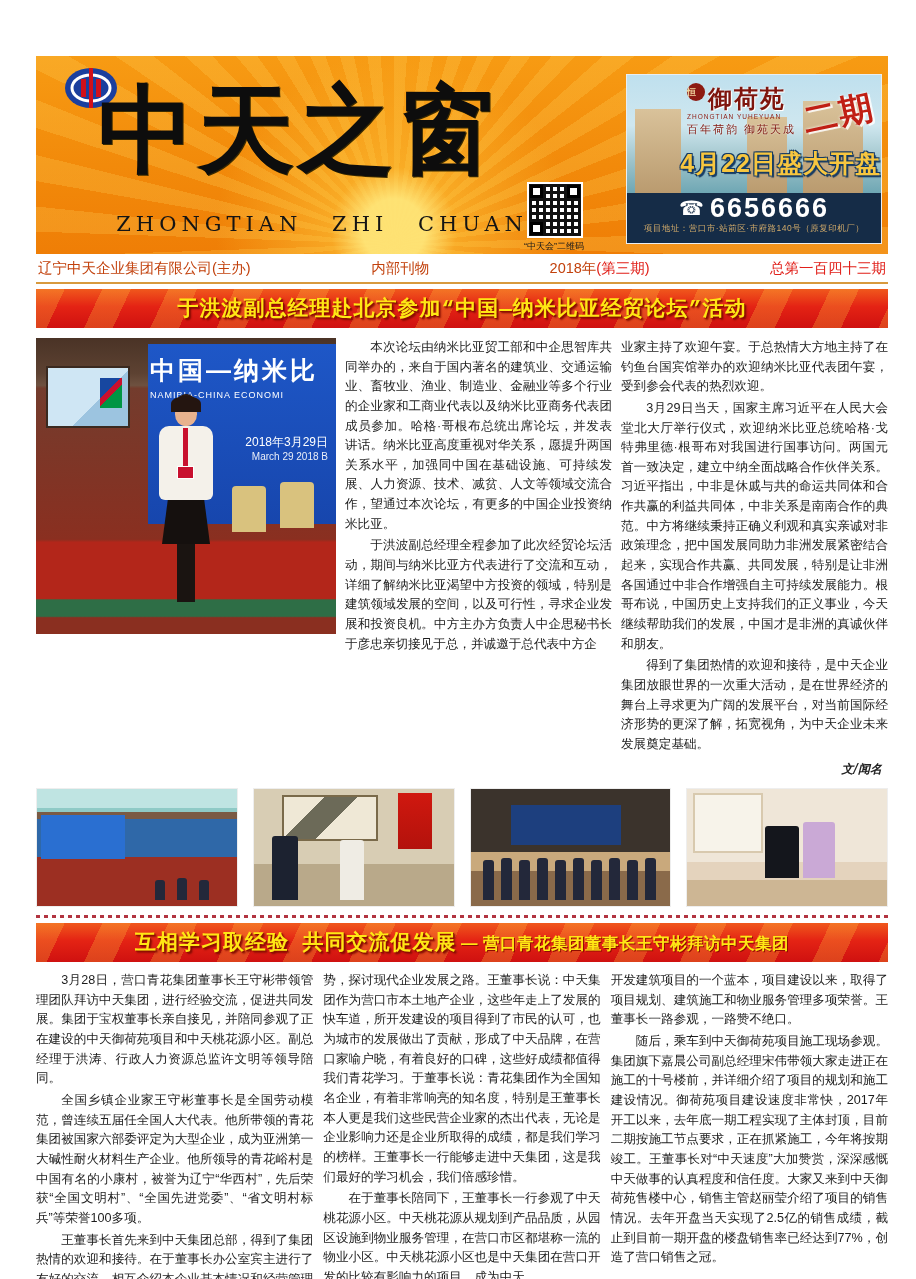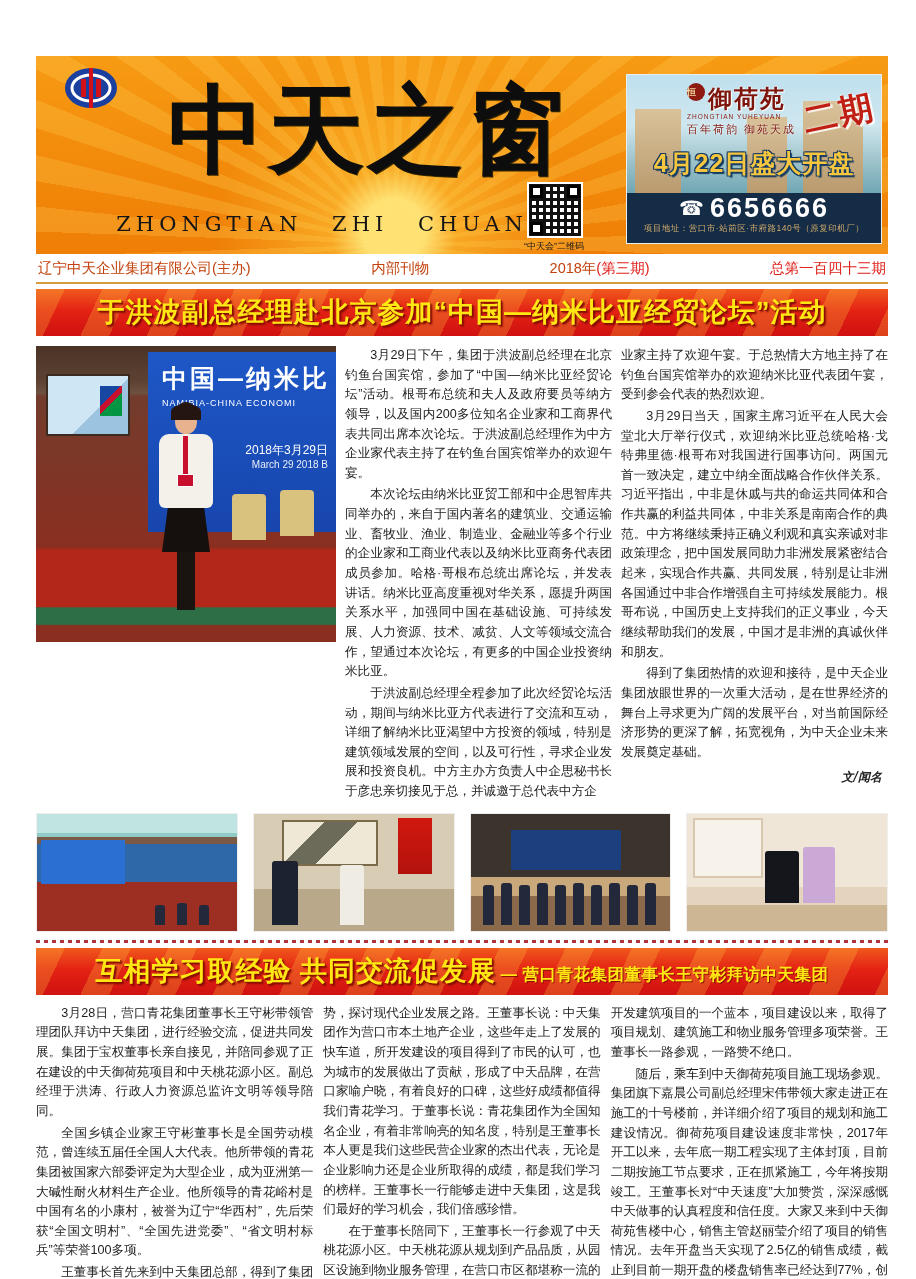--- a/index.html
+++ b/index.html
@@ -9,21 +9,21 @@
   .content { position:absolute; left:36px; top:56px; width:852px; }
 
   
   .masthead { position:relative; height:198px; overflow:hidden;
     background:
       radial-gradient(circle at 42% 88%, rgba(255,230,120,.95) 0 6%, rgba(255,200,60,.55) 12%, rgba(255,180,40,0) 34%),
       repeating-conic-gradient(from 0deg at 42% 95%, rgba(255,210,90,.25) 0 4deg, rgba(255,150,20,0) 4deg 8deg),
       linear-gradient(180deg,#f79b13 0%, #f28a0a 55%, #ef7e06 100%);
   }
   .logo { position:absolute; left:28px; top:10px; width:54px; height:44px; }
-  .mast-title { position:absolute; left:62px; top:26px; width:470px; text-align:right;
+  .mast-title { position:absolute; left:62px; top:26px; width:470px; text-align:left;
     font-family:"DejaVu Serif", serif; font-weight:900; font-size:96px; line-height:1;
     color:#0d0d0d; letter-spacing:4px; text-shadow:1px 1px 0 #3a2a00; }
   .mast-pinyin { position:absolute; left:62px; top:156px; width:470px; text-align:center;
     font-family:"DejaVu Serif", serif; font-size:21px; color:#141414; letter-spacing:5px; word-spacing:18px; }
   .qr-wrap { position:absolute; left:488px; top:126px; width:62px; text-align:left; }
   .qr { width:56px; height:56px; margin:0 auto; background:
       repeating-linear-gradient(0deg,#111 0 3px, transparent 3px 7px),
       repeating-linear-gradient(90deg,#111 0 3px, #fff 3px 7px);
       border:2px solid #fff; position:relative; }
   .qr .f { position:absolute; width:13px; height:13px; border:3px solid #000; background:#fff; }
@@ -41,62 +41,62 @@
   .ad-brandblock { position:absolute; left:60px; top:8px; text-align:left; width:130px; }
   .ad-seal { display:inline-block; vertical-align:top; width:18px; height:18px; border-radius:50%;
     background:#8d1b12; color:#f3d9a0; font-size:9px; line-height:18px; font-weight:bold; margin-right:3px; }
   .ad-brand { display:inline-block; font-family:"DejaVu Serif", serif; font-weight:900; font-size:24px; color:#7e150d;
     text-shadow:0 0 2px #fff,1px 1px 0 #fff; letter-spacing:2px; }
   .ad-brand-en { font-size:6.5px; color:#8d1b12; letter-spacing:1px; margin-top:-2px; }
   .ad-slogan { font-size:11px; color:#7e150d; margin-top:2px; letter-spacing:2px; text-shadow:0 0 2px #fff; }
   .ad-phase { position:absolute; right:6px; top:16px; font-family:"DejaVu Serif", serif; font-weight:900;
     font-size:34px; color:#c01f14; transform:rotate(-12deg);
     text-shadow:0 0 3px #fff, 2px 2px 0 rgba(255,255,255,.8); letter-spacing:2px; }
-  .ad-open { position:absolute; left:0; right:0; top:72px; text-align:center; font-weight:900; font-size:25px;
+  .ad-open { position:absolute; left:0; right:0; top:72px; text-align:right; font-weight:900; font-size:25px;
     color:#f7c63f; letter-spacing:1px;
     text-shadow:-1px -1px 0 #143a63, 1px -1px 0 #143a63, -1px 1px 0 #143a63, 2px 2px 1px #143a63; }
   .ad-band { position:absolute; left:0; right:0; bottom:0; height:50px; background:#152c47; text-align:center; }
   .ad-phone { color:#fff; font-weight:900; font-size:27px; letter-spacing:2px; line-height:30px; }
   .ad-phone .ph-ico { font-size:20px; vertical-align:2px; margin-right:4px; font-weight:400; }
   .ad-addr { color:#cfa96a; font-size:8.5px; letter-spacing:.5px; }
 
   
   .infobar { display:flex; align-items:center; justify-content:space-between; padding:5px 2px 4px 2px;
     border-bottom:2px solid #d89a3e; font-size:14.5px; color:#111; }
   .infobar .red { color:#e1201a; }
   .infobar .blk { color:#c2410c; }
 
   
   .banner { margin-top:5px; text-align:center; padding:5px 4px 6px 4px;
     background:
       repeating-linear-gradient(115deg, rgba(255,190,60,.28) 0 26px, rgba(255,120,30,0) 26px 60px),
       linear-gradient(180deg,#f0581c 0%, #e42314 45%, #cf1110 100%);
   }
-  .banner .big { font-size:27px; font-weight:900; color:#ffe714; letter-spacing:1px;
-    text-shadow:1px 1px 0 #8f0d00, 2px 2px 2px #7a0b00; }
+  .banner .big { font-size:21px; font-weight:900; color:#ffe714; letter-spacing:1px;
+    text-shadow:1px 1px 0 #8f0d00, 2px 2px 2px #7a0b00;font-family:Liberation Mono, monospace; }
   .banner .sub { font-size:16.5px; font-weight:900; color:#ffe714; letter-spacing:.5px;
     text-shadow:1px 1px 0 #8f0d00; }
 
   
   .art1 { display:flex; gap:9px; margin-top:10px; }
   .a-col { flex:1; font-size:12.6px; line-height:1.56; color:#1c1c1c; text-align:justify; }
   .a-col p { text-indent:2em; margin-bottom:2px; }
   .a-col p.cont { text-indent:0; }
   .byline { text-align:right; font-family:"DejaVu Serif", serif; font-weight:bold; font-style:italic;
     font-size:12px; color:#222; margin-top:6px; padding-right:6px; }
 
   .mainphoto { width:300px; height:296px; flex:0 0 300px; position:relative; overflow:hidden;
     background:linear-gradient(180deg,#4a3326 0%, #5d4232 12%, #6e5140 16%, #733c2d 17%,
       #8a2f20 68%, #b3261a 69% 88%, #2e6e46 88.5% 94%, #8a2f20 94.5%); }
   .mp-screen { position:absolute; left:10px; top:28px; width:84px; height:62px;
     background:linear-gradient(135deg,#cfe6f4 0 60%, #9cc4e0 60%); border:2px solid #3a2a20; }
   .mp-flag { position:absolute; left:52px; top:10px; width:22px; height:30px;
     background:linear-gradient(135deg,#1747a0 0 40%, #c8102e 40% 55%, #009543 55%); }
   .mp-board { position:absolute; left:112px; top:6px; right:0; height:180px;
-    background:linear-gradient(180deg,#1e57c7,#1746ad); color:#fff; padding:10px 8px 0 14px; }
+    background:linear-gradient(180deg,#1e57c7,#1746ad); color:#fff; padding:10px 8px 0 2px; }
   .mp-b1 { font-size:25px; font-weight:bold; letter-spacing:3px; white-space:nowrap; }
   .mp-b2 { font-size:9px; letter-spacing:1px; margin-top:3px; white-space:nowrap; }
   .mp-b3 { font-size:12px; margin-top:34px; text-align:right; }
   .mp-b4 { font-size:10px; text-align:right; opacity:.9; }
   .mp-chair { position:absolute; width:34px; height:46px; background:#d9c27e; border-radius:4px 4px 0 0; }
   .mp-woman { position:absolute; left:118px; top:62px; width:64px; height:230px; }
   .mp-head { width:22px; height:26px; background:#e8b28e; border-radius:50% 50% 45% 45%; margin:0 auto;
     box-shadow:0 -6px 0 0 #2a1a12; }
   .mp-hair { width:30px; height:16px; background:#241510; border-radius:50% 50% 0 0; margin:-30px auto 14px auto; }
   .mp-torso { width:54px; height:74px; background:#f4f1ea; border-radius:10px 10px 6px 6px; margin:0 auto; position:relative; }
@@ -200,21 +200,20 @@
           <div class="mp-hair"></div>
           <div class="mp-torso">
               <div class="mp-lanyard"></div>
               <div class="mp-badge"></div>
             </div>
           <div class="mp-skirt"></div>
           <div class="mp-legs"></div>
         </div>
       </div>
       <div class="a-col">
-        <p>3月29日下午，集团于洪波副总经理在北京钓鱼台国宾馆，参加了“中国—纳米比亚经贸论坛”活动。根哥布总统和夫人及政府要员等纳方领导，以及国内200多位知名企业家和工商界代表共同出席本次论坛。于洪波副总经理作为中方企业家代表主持了在钓鱼台国宾馆举办的欢迎午宴。</p>
         <p>本次论坛由纳米比亚贸工部和中企思智库共同举办的，来自于国内著名的建筑业、交通运输业、畜牧业、渔业、制造业、金融业等多个行业的企业家和工商业代表以及纳米比亚商务代表团成员参加。哈格·哥根布总统出席论坛，并发表讲话。纳米比亚高度重视对华关系，愿提升两国关系水平，加强同中国在基础设施、可持续发展、人力资源、技术、减贫、人文等领域交流合作，望通过本次论坛，有更多的中国企业投资纳米比亚。</p>
         <p>于洪波副总经理全程参加了此次经贸论坛活动，期间与纳米比亚方代表进行了交流和互动，详细了解纳米比亚渴望中方投资的领域，特别是建筑领域发展的空间，以及可行性，寻求企业发展和投资良机。中方主办方负责人中企思秘书长于彦忠亲切接见于总，并诚邀于总代表中方企</p>
       </div>
       <div class="a-col">
         <p class="cont">业家主持了欢迎午宴。于总热情大方地主持了在钓鱼台国宾馆举办的欢迎纳米比亚代表团午宴，受到参会代表的热烈欢迎。</p>
         <p>3月29日当天，国家主席习近平在人民大会堂北大厅举行仪式，欢迎纳米比亚总统哈格·戈特弗里德·根哥布对我国进行国事访问。两国元首一致决定，建立中纳全面战略合作伙伴关系。习近平指出，中非是休戚与共的命运共同体和合作共赢的利益共同体，中非关系是南南合作的典范。中方将继续秉持正确义利观和真实亲诚对非政策理念，把中国发展同助力非洲发展紧密结合起来，实现合作共赢、共同发展，特别是让非洲各国通过中非合作增强自主可持续发展能力。根哥布说，中国历史上支持我们的正义事业，今天继续帮助我们的发展，中国才是非洲的真诚伙伴和朋友。</p>
         <p>得到了集团热情的欢迎和接待，是中天企业集团放眼世界的一次重大活动，是在世界经济的舞台上寻求更为广阔的发展平台，对当前国际经济形势的更深了解，拓宽视角，为中天企业未来发展奠定基础。</p>
         <div class="byline">文/闻名</div>
       </div>
     </div>

